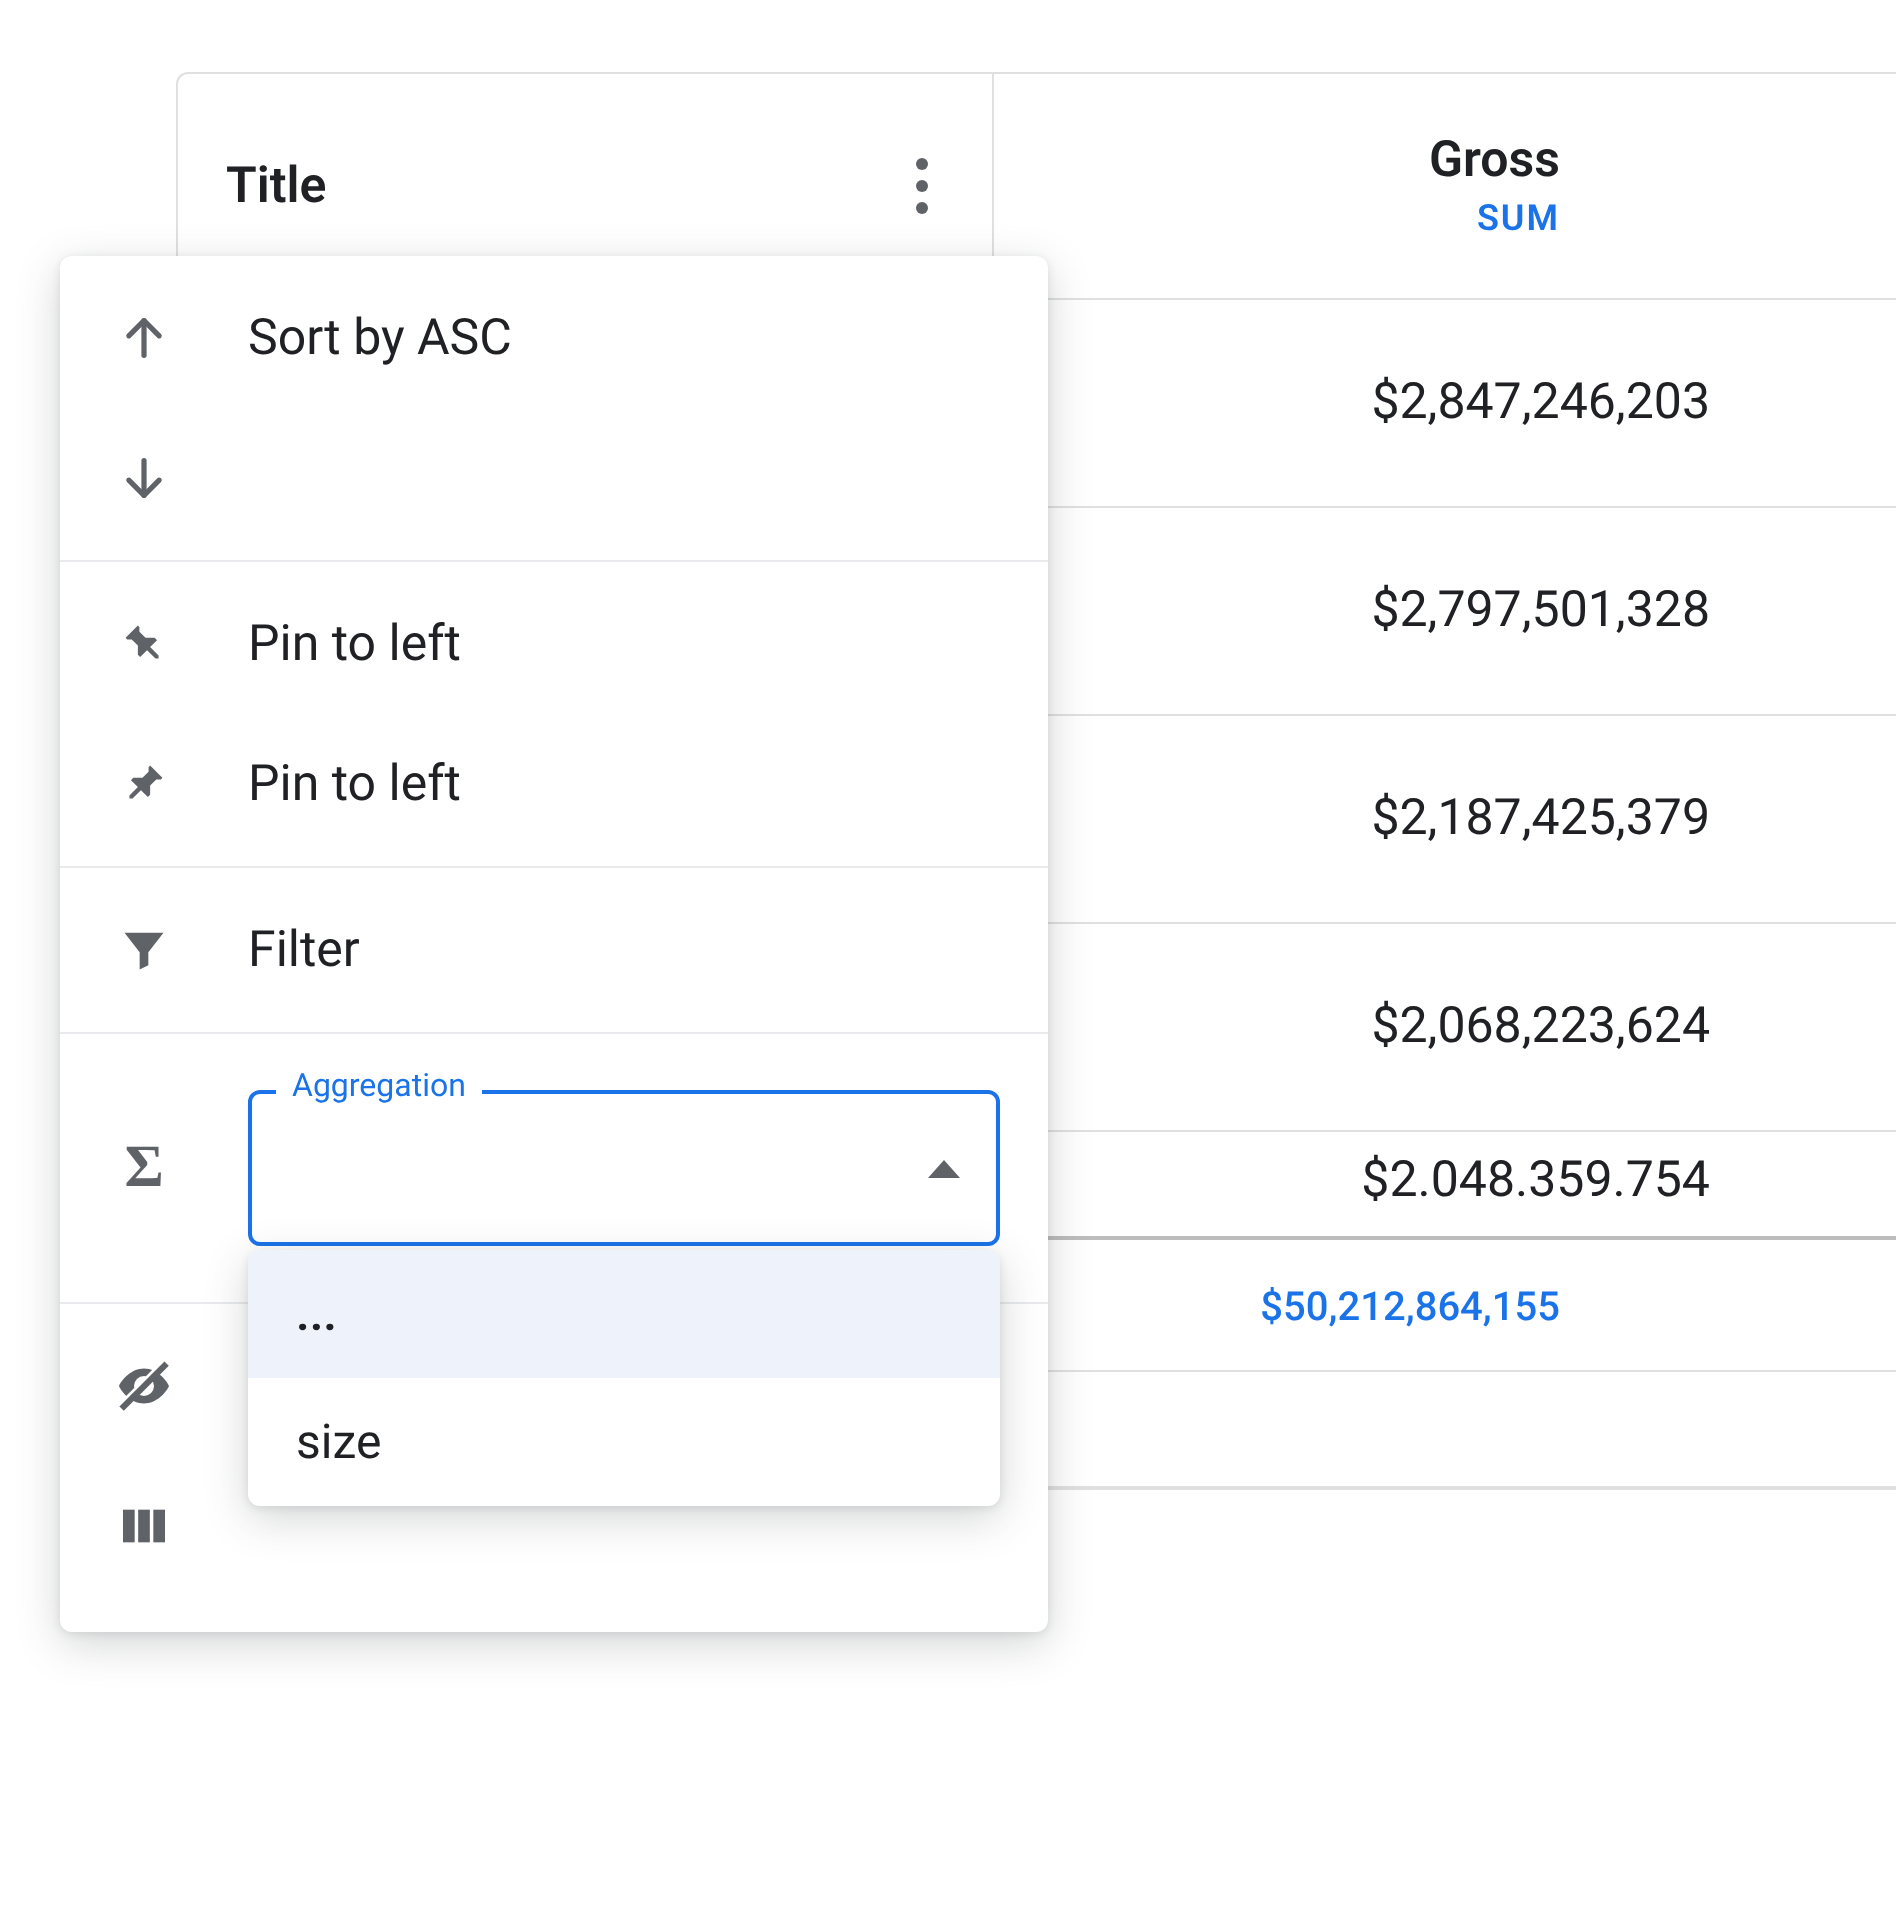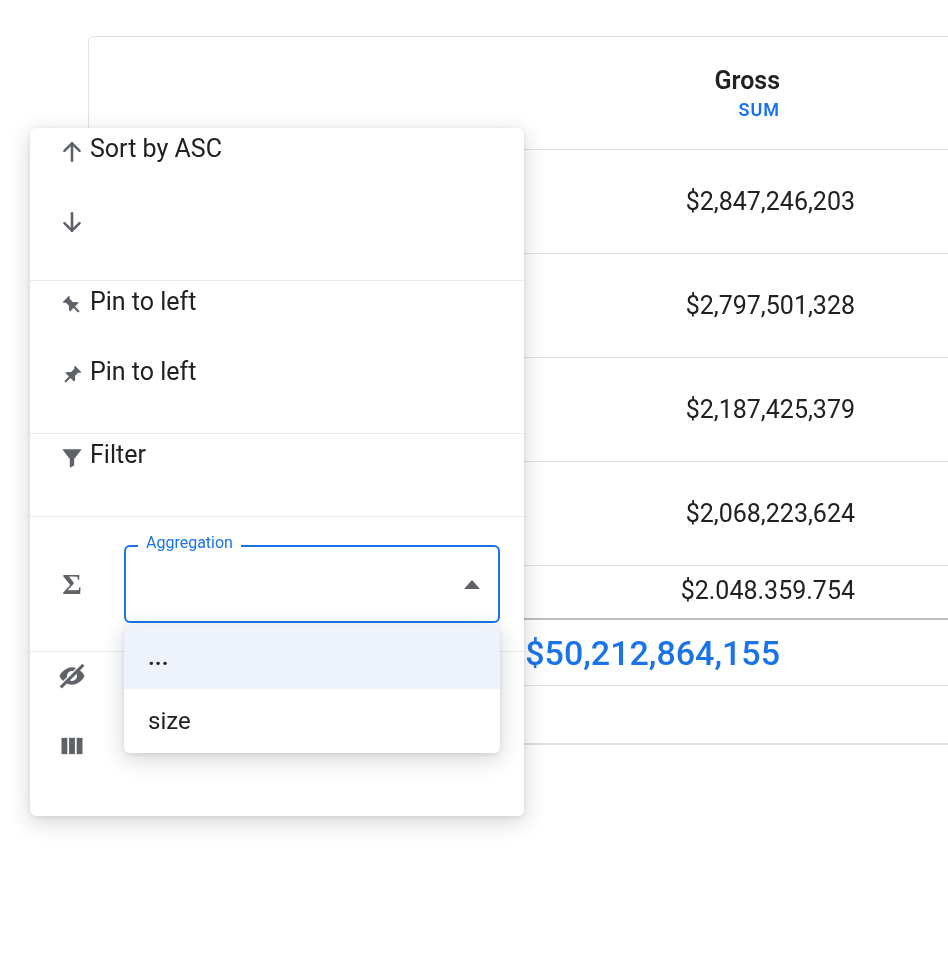--- a/index.html
+++ b/index.html
@@ -114,21 +114,21 @@
   }
   .footer-row .cell-title {
     flex: 0 0 408px;
   }
   .footer-row .cell-gross {
     flex: 1;
     display: flex;
     align-items: center;
     justify-content: flex-end;
     padding-right: 168px;
-    font-size: 34px;
+    font-size: 20px;
     font-weight: 500;
     color: #1a73e8;
   }
 
   .extra-row {
     display: flex;
     height: 58px;
     border-bottom: 1px solid #e0e0e0;
   }
   .extra-row .cell-title {
@@ -150,23 +150,25 @@
   }
   .menu-section {
     padding: 6px 0;
     border-bottom: 1px solid #e8eaed;
   }
   .menu-section.last {
     border-bottom: none;
   }
   .menu-item {
     display: flex;
+    align-items: center;
     height: 70px;
     padding: 0 24px;
     cursor: pointer;
+    gap: 34px;
   }
   .menu-item .icon-slot {
     width: 36px;
     height: 36px;
     display: flex;
     align-items: center;
     justify-content: center;
     color: #5f6368;
     flex-shrink: 0;
   }
@@ -252,20 +254,28 @@
     font-weight: 700;
     color: #5f6368;
     line-height: 1;
   }
 </style>
 </head>
 <body>
 
 <div class="table-wrap">
   <div class="table-header">
+    <div class="col-title">
+      <span class="header-label">Title</span>
+      <div class="kebab">
+        <span></span>
+          <span></span>
+          <span></span>
+      </div>
+    </div>
     <div class="col-gross">
       <span class="header-label">Gross</span>
       <span class="agg-badge">SUM</span>
     </div>
   </div>
   <div class="table-body">
     <div class="row">
       <div class="cell-title"></div>
       <div class="cell-gross">$2,847,246,203</div>
     </div>

